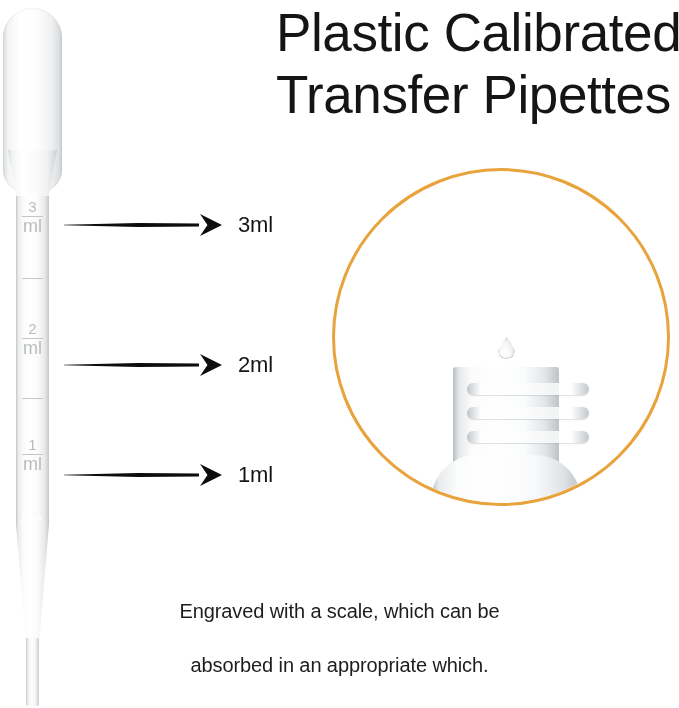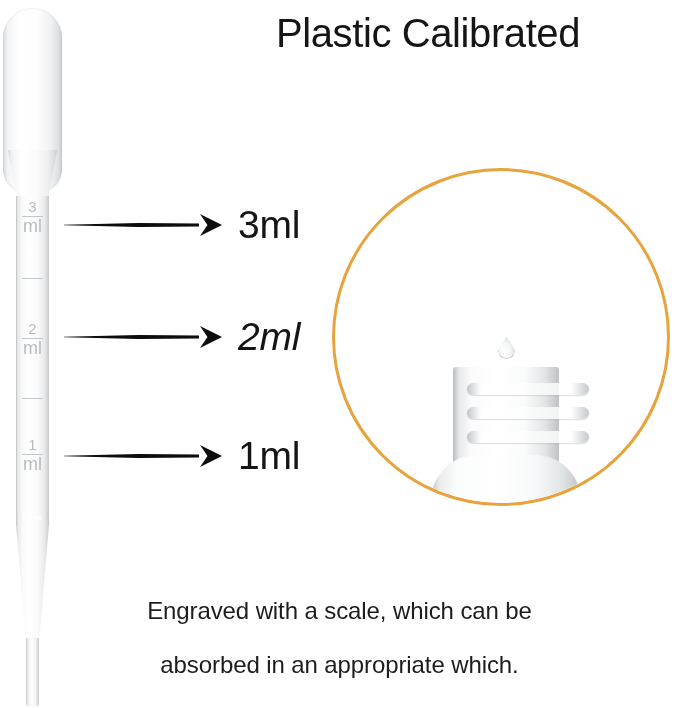--- a/index.html
+++ b/index.html
@@ -18,21 +18,21 @@
   }
 
   
   .title-block {
     position: absolute;
     left: 276px;
     top: 2px;
     width: 400px;
   }
   .title-line {
-    font-size: 40px;
+    font-size: 53px;
     font-weight: 400;
     letter-spacing: -0.4px;
     line-height: 62px;
     color: #151515;
     white-space: nowrap;
   }
 
   
   .pipette {
     position: absolute;
@@ -173,29 +173,29 @@
   .arrow-head::before {
     content: "";
     position: absolute;
     left: 0; top: 0;
     width: 22px; height: 22px;
     background: #0d0d0d;
     clip-path: polygon(0% 0%, 100% 50%, 0% 100%, 34% 50%);
   }
   .arrow-label {
     margin-left: 16px;
-    font-size: 39px;
+    font-size: 22px;
     font-weight: 400;
     color: #151515;
     letter-spacing: -0.2px;
     white-space: nowrap;
   }
   .row-3 { top: 205px; }
-  .row-2 { top: 317px; font-style: italic; }
-  .row-1 { top: 436px; }
+  .row-2 { top: 345px; }
+  .row-1 { top: 455px; }
 
   
   .inset-circle {
     position: absolute;
     left: 332px;
     top: 168px;
     width: 338px;
     height: 338px;
     border-radius: 50%;
     border: 3px solid #e8a33d;
@@ -301,32 +301,33 @@
 
   
   .caption {
     position: absolute;
     left: 0;
     top: 584px;
     width: 679px;
     text-align: center;
   }
   .caption-line {
-    font-size: 24px;
+    font-size: 20px;
     line-height: 54px;
     color: #1d1d1d;
     letter-spacing: -0.1px;
     white-space: nowrap;
   }
 </style>
 </head>
 <body>
 
 <div class="title-block">
   <div class="title-line">Plastic Calibrated</div>
+  <div class="title-line">Transfer Pipettes</div>
 </div>
 
 <div class="pipette">
   <div class="pip-bulb"></div>
   <div class="pip-shoulder"></div>
   <div class="pip-stem"></div>
   <div class="pip-hiline"></div>
   <div class="pip-taper"></div>
   <div class="pip-tip"></div>
 

